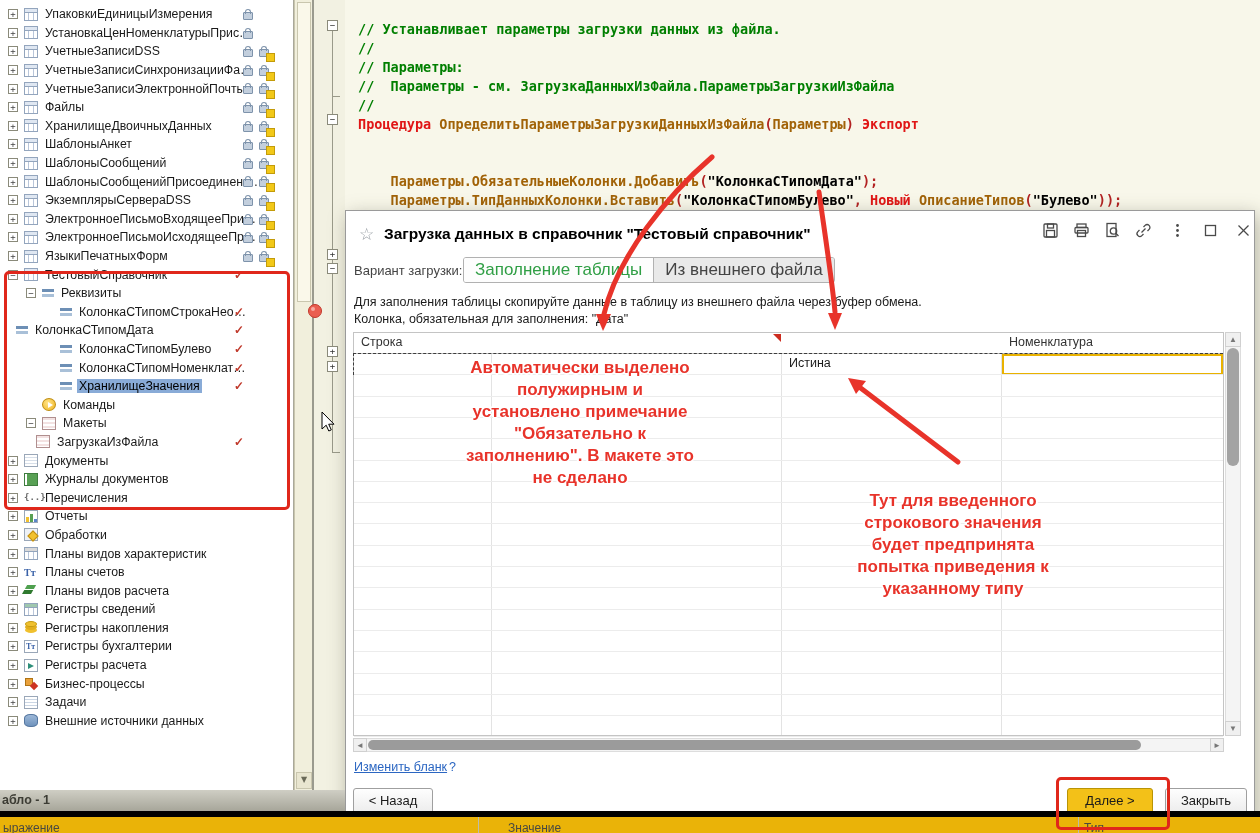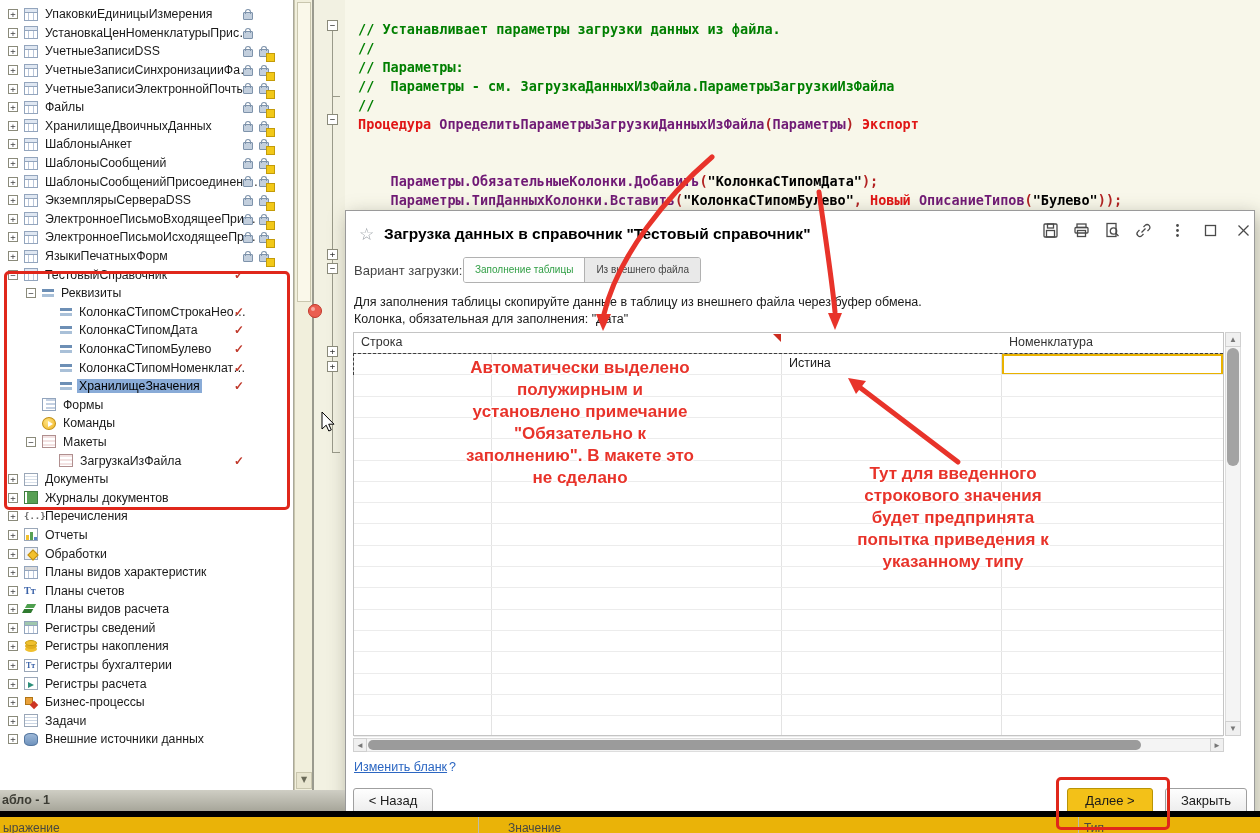--- a/index.html
+++ b/index.html
@@ -58,37 +58,37 @@
   #splitter{left:312px;top:0;width:2px;height:790px;background:#9a9a8e}
   #fold-margin{left:314px;top:0;width:31px;height:833px;background:#f2f1e2}
   .fold{position:absolute;width:11px;height:11px;background:#fff;border:1px solid #8a8a7a;box-sizing:border-box;
         font:9px/9px "DejaVu Sans Mono",monospace;text-align:center;color:#333}
   #fold-line{position:absolute;left:332px;top:31px;width:1px;height:421px;background:#9a9a8a}
   .fold-tick{position:absolute;left:332px;width:8px;height:1px;background:#9a9a8a}
 
   
   #code-pane{left:345px;top:0;width:915px;height:833px;background:#f8f7ea}
   #code{position:absolute;left:13px;top:20px;font:600 13.5px/19px "DejaVu Sans Mono",monospace;white-space:pre}
-  .c{color:#007f00}.k{color:#e01616}.i{color:#701a75}.s{color:#000}.p{color:#b22222}.t{color:#000}
+  .c{color:#007f00}.k{color:#e01616}.i{color:#a16207}.s{color:#000}.p{color:#b22222}.t{color:#000}
 
   
   #tablo-caption{left:0;top:790px;width:345px;height:21px;background:linear-gradient(#cfcec4,#a7a69a);
                  font-weight:bold;font-size:12.5px;line-height:21px;color:#3c3c34;padding-left:2px;box-sizing:border-box}
   #tablo-header{left:0;top:811px;width:1260px;height:22px;background:#eab308;border-top:6px solid #000000;color:#4a4a40;font-size:12px;line-height:22px}
   #tablo-header .sep{position:absolute;top:0;width:1px;height:22px;background:#bdbcaa}
 
   
   #dialog{left:345px;top:210px;width:910px;height:612px;background:#fff;border:1px solid #9a9a9a;
           box-shadow:3px 5px 18px rgba(80,80,60,.4);box-sizing:border-box}
   #dlg-star{left:13px;top:13px;font-size:17px;color:#9aa0a6}
   #dlg-title{left:38px;top:14px;font-size:15.5px;font-weight:bold;color:#000}
   .tbtn{position:absolute;top:10px;width:22px;height:22px;cursor:pointer}
   #variant-label{left:8px;top:52px;color:#444;font-size:13px}
   #toggle-group{left:117px;top:46px;height:24px;display:flex;border:1px solid #b1b1b1;border-radius:3px;overflow:hidden}
-  .tg{font-size:10px;line-height:24px;padding:0 11px;cursor:pointer}
+  .tg{font-size:17px;line-height:24px;padding:0 11px;cursor:pointer}
   .tg.on{background:#fdfdfd;color:#2f9e44;border-right:1px solid #b1b1b1}
   .tg.off{background:#e9e9e9;color:#444}
   #info1{left:8px;top:84px}#info2{left:8px;top:101px}
 
   
   #tbl-outer{left:7px;top:121px;width:871px;height:404px;border:1px solid #c4c4c4;box-sizing:border-box}
   .hcell{position:absolute;top:121px;height:21px;line-height:21px;font-size:12.5px;color:#333;overflow:hidden}
   #tbl-hline{left:7px;top:142px;width:871px;height:1px;background:#bdbdbd}
   .vline{position:absolute;top:143px;height:381px;width:1px;background:#e3e3e3}
   .brow{position:absolute;left:8px;width:869px;height:1px;background:#ececec}
@@ -110,21 +110,21 @@
   .btn{position:absolute;top:577px;height:26px;line-height:24px;text-align:center;font-size:13px;
        background:linear-gradient(#fefefe,#ececec);border:1px solid #9f9f9f;border-radius:3px;box-sizing:border-box;cursor:pointer}
   #btn-back{left:7px;width:80px}
   #btn-next{left:721px;width:86px;background:#f3c118;border-color:#b99405}
   #btn-close{left:819px;width:82px}
 
   
   .anno{position:absolute;z-index:9;color:#e8332a;font-weight:bold;font-size:17px;line-height:22px;text-align:center;white-space:pre-line;
         text-shadow:-1px -1px 0 #fff,1px -1px 0 #fff,-1px 1px 0 #fff,1px 1px 0 #fff,-2px 0 0 #fff,2px 0 0 #fff,0 -2px 0 #fff,0 2px 0 #fff}
   #anno1{left:420px;top:357px;width:320px}
-  #anno2{left:808px;top:463px;width:290px}
+  #anno2{left:808px;top:490px;width:290px}
   .redbox{position:absolute;z-index:9;border:3px solid #e0271b;border-radius:5px}
   #redbox-tree{left:4px;top:271px;width:280px;height:233px;z-index:3}
   #redbox-next{left:1056px;top:777px;width:108px;height:47px}
   #overlay-svg{position:absolute;left:0;top:0;z-index:9;pointer-events:none}.z2{z-index:2}
 </style>
 </head>
 <body>
 
 <div class="abs" id="tree-panel">
   <div id="tree">
@@ -246,21 +246,21 @@
         <span class="exp">−</span>
         <span class="ic ic-attr"></span>
         <span class="lbl">Реквизиты</span>
       </div>
       <div class="trow" style="padding-left: 44px;">
         <span class="exp none">+</span>
         <span class="ic ic-attr"></span>
         <span class="lbl">КолонкаСТипомСтрокаНео…</span>
         <span class="chk">✓</span>
       </div>
-      <div class="trow" style="padding-left: 44px;">
+      <div class="trow" style="">
         <span class="exp none">+</span>
         <span class="ic ic-attr"></span>
         <span class="lbl">КолонкаСТипомДата</span>
         <span class="chk">✓</span>
       </div>
       <div class="trow" style="padding-left: 44px;">
         <span class="exp none">+</span>
         <span class="ic ic-attr"></span>
         <span class="lbl">КолонкаСТипомБулево</span>
         <span class="chk">✓</span>
@@ -269,37 +269,32 @@
         <span class="exp none">+</span>
         <span class="ic ic-attr"></span>
         <span class="lbl">КолонкаСТипомНоменклат…</span>
         <span class="chk">✓</span>
       </div>
       <div class="trow" style="padding-left: 44px;">
         <span class="exp none">+</span>
         <span class="ic ic-attr"></span>
         <span class="lbl sel">ХранилищеЗначения</span>
         <span class="chk">✓</span>
-      </div>
-      <div class="trow" style="padding-left: 26px;">
-        <span class="exp none">+</span>
-        <span class="ic ic-form"></span>
-        <span class="lbl">Формы</span>
       </div>
       <div class="trow" style="padding-left: 26px;">
         <span class="exp none">+</span>
         <span class="ic ic-cmd"></span>
         <span class="lbl">Команды</span>
       </div>
       <div class="trow" style="padding-left: 26px;">
         <span class="exp">−</span>
         <span class="ic ic-layout"></span>
         <span class="lbl">Макеты</span>
       </div>
-      <div class="trow" style="padding-left: 43px;">
+      <div class="trow" style="padding-left: 20px;">
         <span class="exp none">+</span>
         <span class="ic ic-layout"></span>
         <span class="lbl">ЗагрузкаИзФайла</span>
         <span class="chk">✓</span>
       </div>
       <div class="trow" style="padding-left: 8px;">
         <span class="exp">+</span>
         <span class="ic ic-doc"></span>
         <span class="lbl">Документы</span>
       </div>

